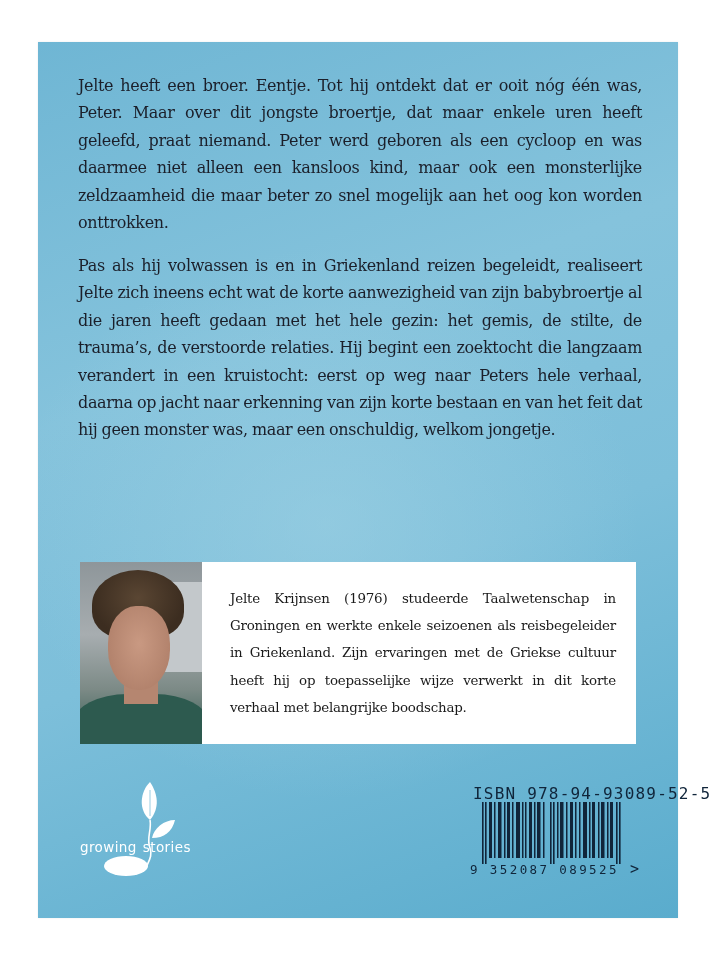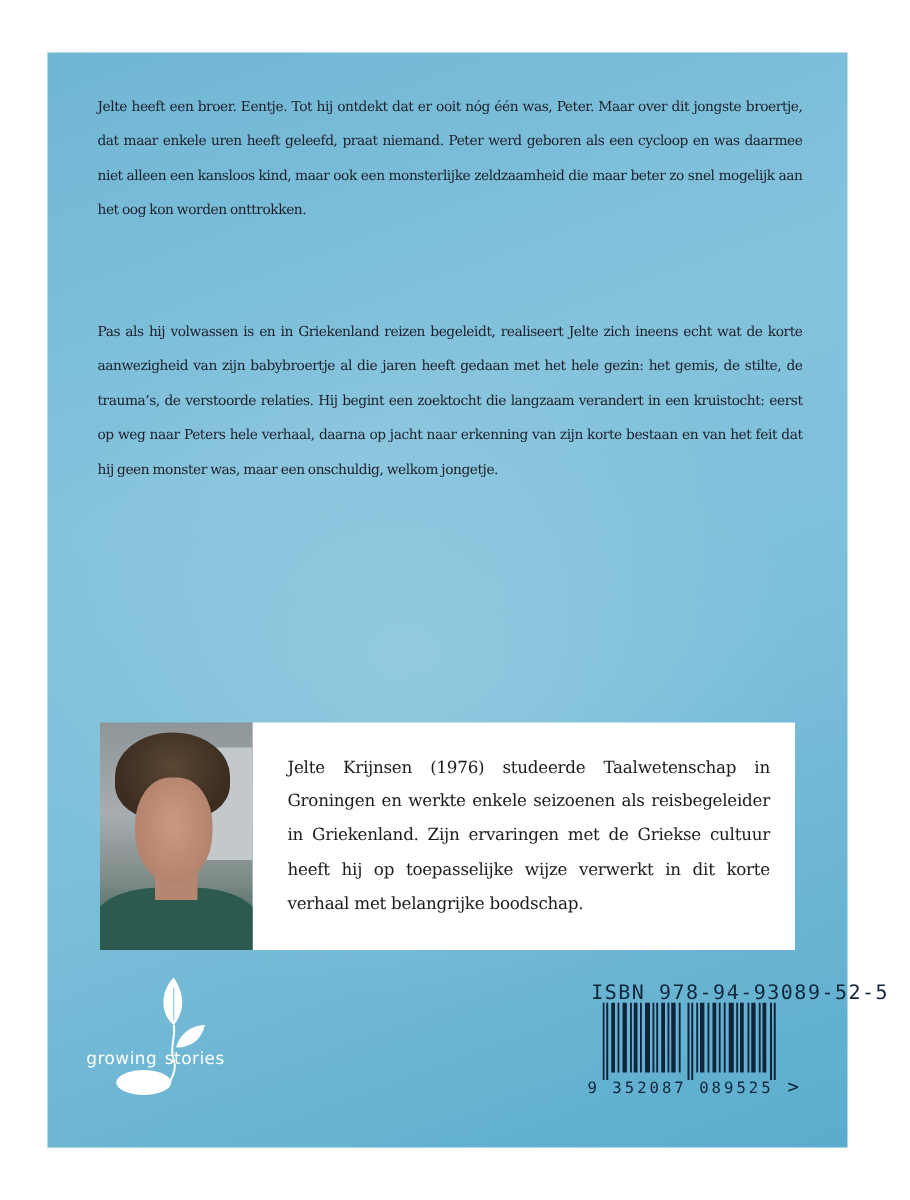--- a/index.html
+++ b/index.html
@@ -19,37 +19,37 @@
       background:
         radial-gradient(ellipse 70% 45% at 45% 55%, rgba(160,210,228,0.55) 0%, rgba(160,210,228,0) 70%),
         linear-gradient(160deg, #6fb6d4 0%, #85c3dc 35%, #7dbfda 60%, #5aaccd 100%);
       box-shadow: 0 0 2px rgba(0,0,0,0.08);
     }
     .blurb {
       position: absolute;
       left: 40px;
       width: 564px;
       font-family: "DejaVu Serif", "Liberation Serif", serif;
-      font-size: 11px;
+      font-size: 16px;
       line-height: 27.4px;
       color: #1b1f2a;
       text-align: justify;
       margin: 0;
       letter-spacing: -0.35px;
       word-spacing: -0.5px;
     }
     .blurb em { font-style: italic; }
     #p1 { top: 30px; }
     #p2 { top: 210px; }
     #p3 { top: 409px; }
 
     .author-block {
       position: absolute;
       left: 42px;
-      top: 536px;
+      top: 520px;
       width: 556px;
       height: 182px;
       display: flex;
     }
     .author-photo {
       width: 122px;
       height: 182px;
       position: relative;
       overflow: hidden;
       background: linear-gradient(180deg, #8e969a 0%, #a7adb0 40%, #7c8a86 70%, #2f5a50 100%);
@@ -90,21 +90,21 @@
       font-size: 13.4px;
       line-height: 27.2px;
       color: #1a1a1a;
       text-align: justify;
       text-align-last: left;
       letter-spacing: -0.2px;
     }
 
     .publisher-logo {
       position: absolute;
-      left: 31px;
+      left: 42px;
       top: 734px;
       width: 150px;
       height: 100px;
     }
     .publisher-logo svg { position: absolute; left: 0; top: 0; }
     .logo-text {
       position: absolute;
       left: 0;
       top: 63px;
       font-family: "DejaVu Sans", "Liberation Sans", sans-serif;

